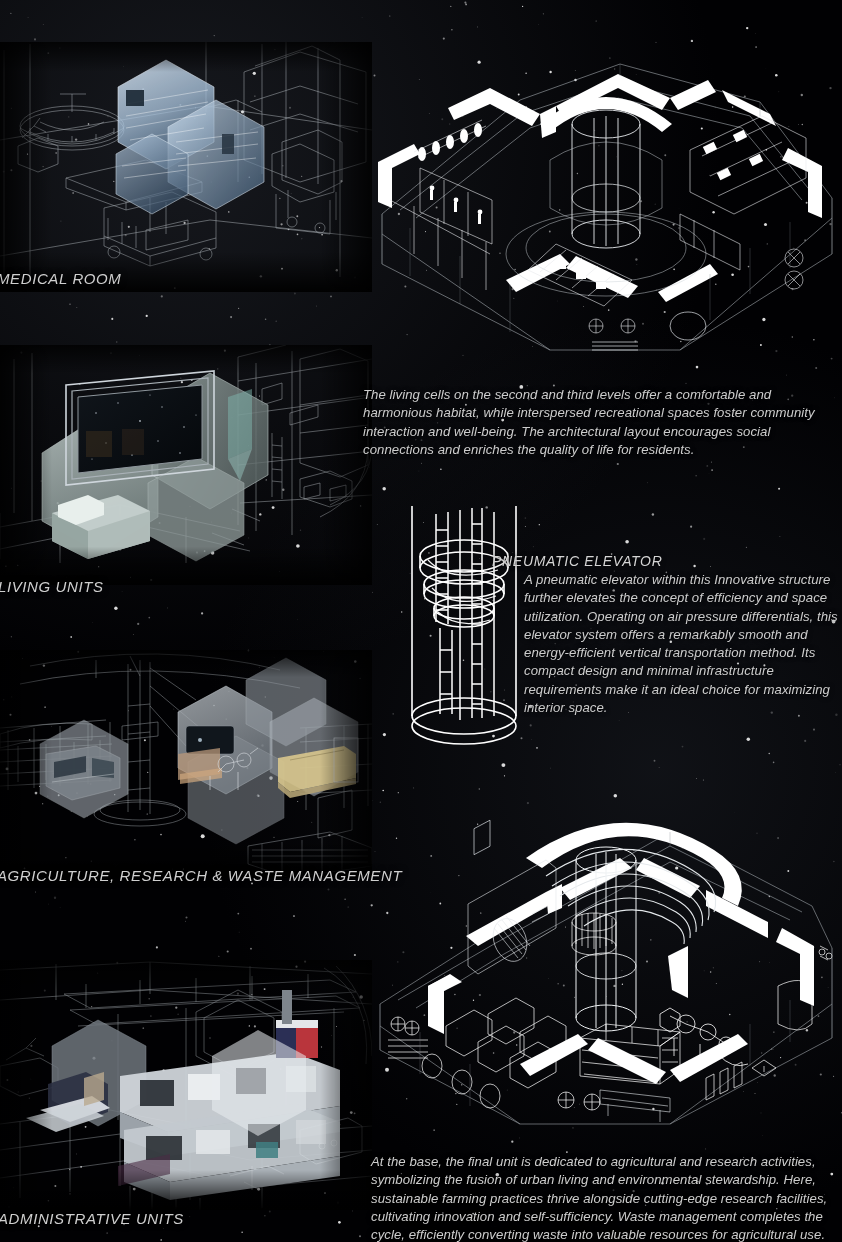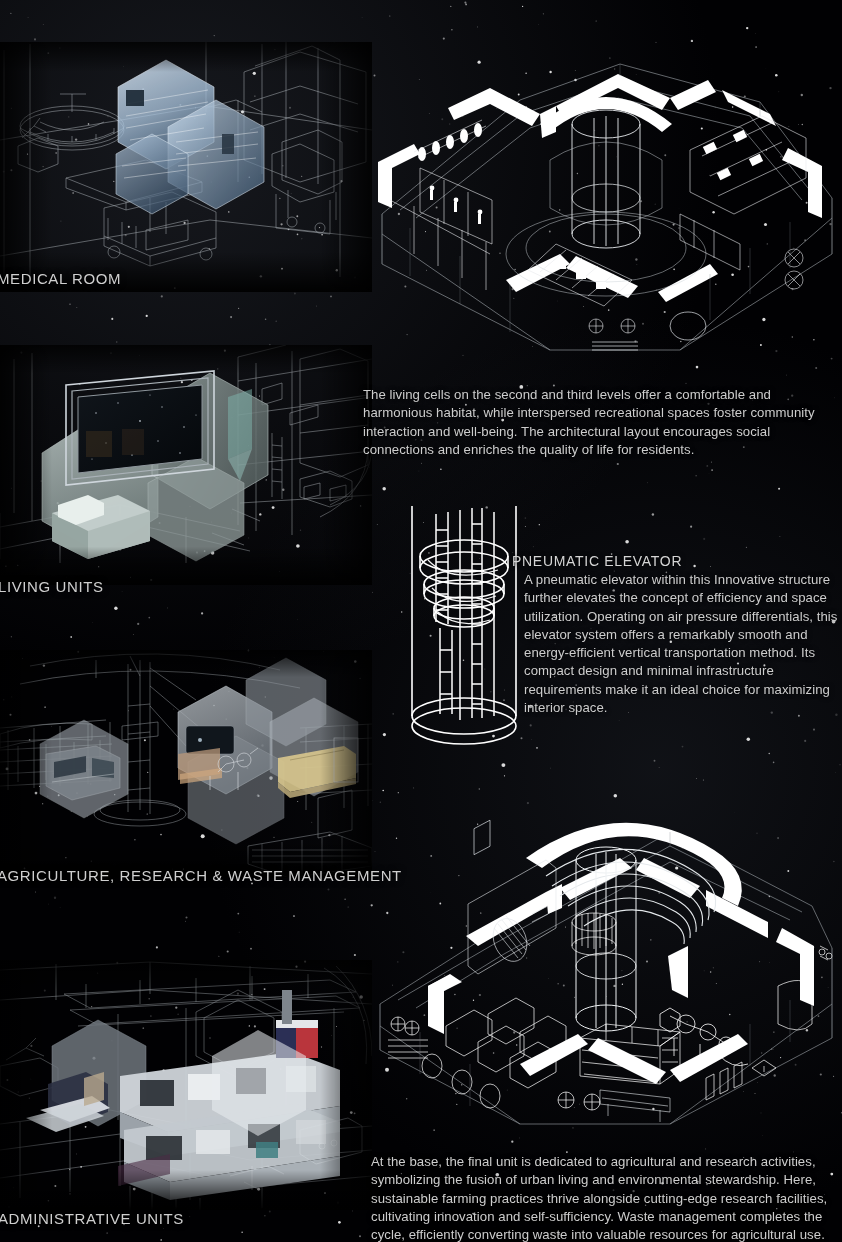--- a/index.html
+++ b/index.html
@@ -11,20 +11,21 @@
     color:#d8d8d8;
   }
 
   
   #board{
     position:absolute; inset:0;
     background:
       radial-gradient(circle at 22% 12%, rgba(40,44,52,.55) 0%, rgba(0,0,0,0) 42%),
       radial-gradient(circle at 78% 62%, rgba(34,38,46,.45) 0%, rgba(0,0,0,0) 45%),
       #010103;
+    font-style: italic;
   }
   .stars{ position:absolute; inset:0; pointer-events:none; }
 
   
   .panel{ position:absolute; overflow:hidden; }
   .panel svg{ display:block; width:100%; height:100%; }
 
   
   .vig::after{
     content:""; position:absolute; inset:0; pointer-events:none;
@@ -1160,21 +1161,21 @@
       </g>
 
       <g stroke="#ffffff" fill="none" stroke-width="1.2" opacity=".95">
         <path d="M30 60 Q52 84 100 70"></path>
         <path d="M34 88 Q56 110 98 96"></path>
         <path d="M40 112 Q60 130 92 120"></path>
       </g>
     </svg>
   </div>
 
-  <div class="para heading" style="left:512px;top:552px;width:316px;">PNEUMATIC ELEVATOR</div>
+  <div class="para heading" style="left:492px;top:552px;width:316px;">PNEUMATIC ELEVATOR</div>
   <div class="para" style="left:524px;top:571px;width:316px;">A pneumatic elevator within this Innovative structure further elevates the concept of efficiency and space utilization. Operating on air pressure differentials, this elevator system offers a remarkably smooth and energy-efficient vertical transportation method. Its compact design and minimal infrastructure requirements make it an ideal choice for maximizing interior space.</div>
 
   <div class="panel" style="left:370px;top:788px;width:472px;height:344px;">
     <svg viewBox="0 0 472 344" preserveAspectRatio="none">
 
       <g stroke="#b4bbc1" fill="none" stroke-width=".7" opacity=".75">
         <path d="M10 216 L120 146 L300 44 L442 118 L462 160 L462 250 L300 336 L150 336 L10 262 Z"></path>
         <path d="M10 238 L150 336 M462 216 L300 336"></path>
         <path d="M28 212 L124 156 L300 58 L432 124"></path>
         <path d="M46 220 L134 166 L300 74 L420 132"></path>

